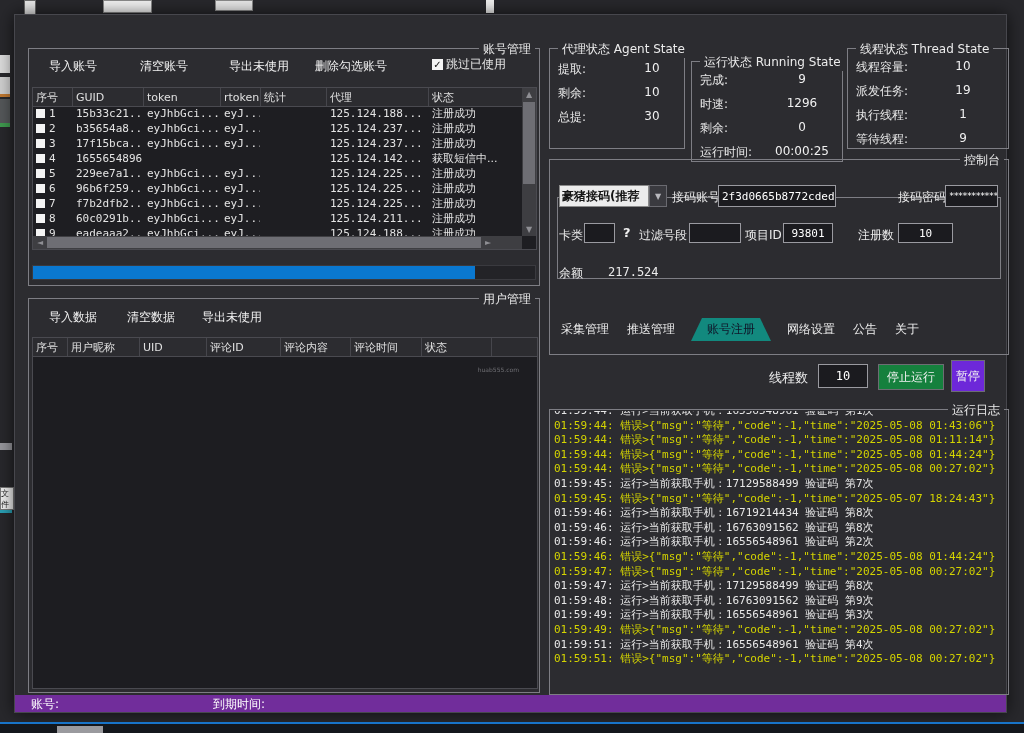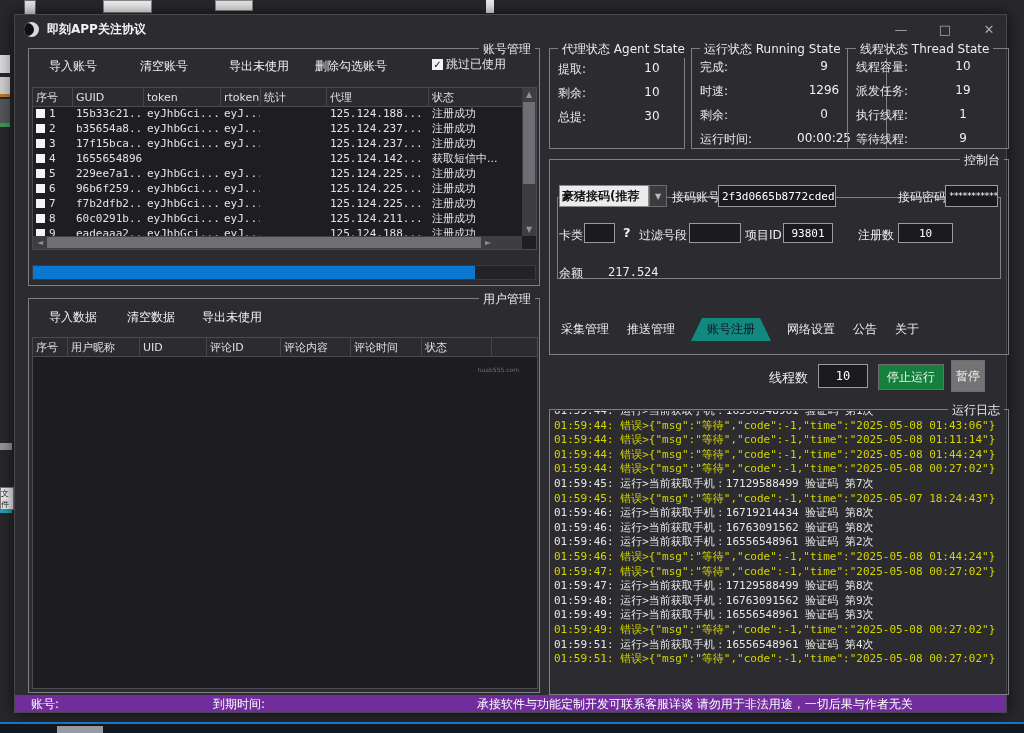--- a/index.html
+++ b/index.html
@@ -91,29 +91,20 @@
 
   <div class="frag" style="left:0;top:55px;width:10px;height:18px;background:#dcdcdc;"></div>
   <div class="frag" style="left:0;top:77px;width:10px;height:17px;background:#d0d0d0;border-bottom:3px solid #c07830;"></div>
   <div class="frag" style="left:0;top:99px;width:10px;height:24px;background:#55585a;border-bottom:4px solid #3f9a4f;"></div>
   <div class="frag" style="left:0;top:443px;width:12px;height:7px;background:#97979c;"></div>
   <div class="frag" style="left:0;top:487px;width:12px;height:21px;background:#f0f0f0;border:1px solid #7a7a7a;font-size:8px;color:#222;overflow:hidden;">文件</div>
   <div class="frag" style="left:0;top:510px;width:12px;height:3px;background:#2aa0b4;"></div>
 
   <div class="app">
 
-    <div class="titlebar">
-      <span class="appicon"></span>
-      <span class="wtitle">即刻APP关注协议</span>
-      <div class="wincontrols">
-        <span>—</span>
-        <span>□</span>
-        <span>✕</span>
-      </div>
-    </div>
 
     <div class="grp" style="left:13px;top:33px;width:510px;height:236px;">
       <span class="grplabel lab-r">账号管理</span>
 
       <span class="flatbtn" style="left:20px;top:9px;">导入账号</span>
       <span class="flatbtn" style="left:111px;top:9px;">清空账号</span>
       <span class="flatbtn" style="left:200px;top:9px;">导出未使用</span>
       <span class="flatbtn" style="left:286px;top:9px;">删除勾选账号</span>
       <span style="position:absolute;left:403px;top:7px;display:flex;align-items:center;">
         <span style="width:11px;height:11px;background:#f4f4f4;color:#111;font-size:10px;line-height:11px;text-align:center;margin-right:3px;">✓</span>
@@ -291,21 +282,21 @@
           <div class="srow">
             <span class="sk">剩余:</span>
             <span class="sv">10</span>
           </div>
           <div class="srow">
             <span class="sk">总提:</span>
             <span class="sv">30</span>
           </div>
         </div>
     </div>
-    <div class="grp" style="left:676px;top:33px;width:150px;height:99px;padding-left:44px;">
+    <div class="grp" style="left:676px;top:46px;width:150px;height:99px;">
       <span class="grplabel lab-l">运行状态 Running State</span>
       <div class="sbody" style="top:10px;">
           <div class="srow">
             <span class="sk">完成:</span>
             <span class="sv">9</span>
           </div>
           <div class="srow">
             <span class="sk">时速:</span>
             <span class="sv">1296</span>
           </div>
@@ -374,21 +365,21 @@
         <div class="tab">推送管理</div>
         <div class="tab active">账号注册</div>
         <div class="tab">网络设置</div>
         <div class="tab">公告</div>
         <div class="tab">关于</div>
       </div>
 
     <span class="fldlab" style="left:754px;top:354px;font-size:13px;">线程数</span>
     <div class="inp center" style="left:803px;top:349px;width:50px;height:24px;font-size:12px;">10</div>
     <div class="pushbtn" style="left:863px;top:349px;width:66px;height:26px;">停止运行</div>
-    <div class="pushbtn" style="left:936px;top:345px;width:34px;height:32px;background:#737373;">暂停</div>
+    <div class="pushbtn" style="left:936px;top:345px;width:34px;height:32px;background:#6d28d9;">暂停</div>
 
     <div class="grp" style="left:534px;top:394px;width:458px;height:284px;">
       <span class="grplabel lab-r">运行日志</span>
       <div class="logwrap" style="inset: 1px 3px 3px 4px; padding-top: 0px;">
           <div class="logline run" style="margin-top: -7px;">01:59:44: 运行&gt;当前获取手机：16556548961  验证码 第1次</div>
           <div class="logline error">01:59:44: 错误&gt;{"msg":"等待","code":-1,"time":"2025-05-08 01:43:06"}</div>
           <div class="logline error">01:59:44: 错误&gt;{"msg":"等待","code":-1,"time":"2025-05-08 01:11:14"}</div>
           <div class="logline error">01:59:44: 错误&gt;{"msg":"等待","code":-1,"time":"2025-05-08 01:44:24"}</div>
           <div class="logline error">01:59:44: 错误&gt;{"msg":"等待","code":-1,"time":"2025-05-08 00:27:02"}</div>
           <div class="logline run">01:59:45: 运行&gt;当前获取手机：17129588499  验证码 第7次</div>
@@ -403,20 +394,19 @@
           <div class="logline run">01:59:49: 运行&gt;当前获取手机：16556548961  验证码 第3次</div>
           <div class="logline error">01:59:49: 错误&gt;{"msg":"等待","code":-1,"time":"2025-05-08 00:27:02"}</div>
           <div class="logline run">01:59:51: 运行&gt;当前获取手机：16556548961  验证码 第4次</div>
           <div class="logline error">01:59:51: 错误&gt;{"msg":"等待","code":-1,"time":"2025-05-08 00:27:02"}</div>
         </div>
     </div>
 
     <div class="statusbar">
       <span style="left:4px;margin-left:12px;">账号:</span>
       <span style="left:198px;">到期时间:</span>
-      <span style="left:462px;">承接软件与功能定制开发可联系客服详谈  请勿用于非法用途，一切后果与作者无关</span>
     </div>
   </div>
 
   <div class="taskbar">
     <div class="frag" style="left:57px;top:2px;width:46px;height:9px;background:#9a9a9e;"></div>
   </div>
 </div>
 
 </body></html>

